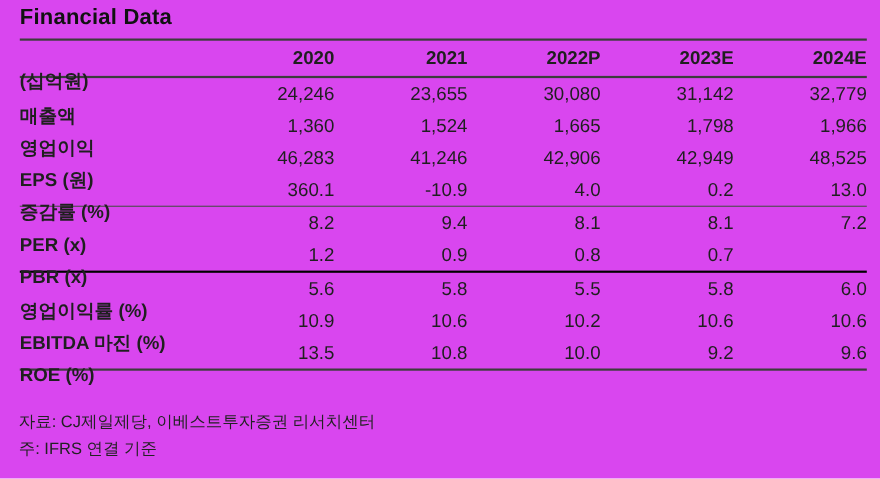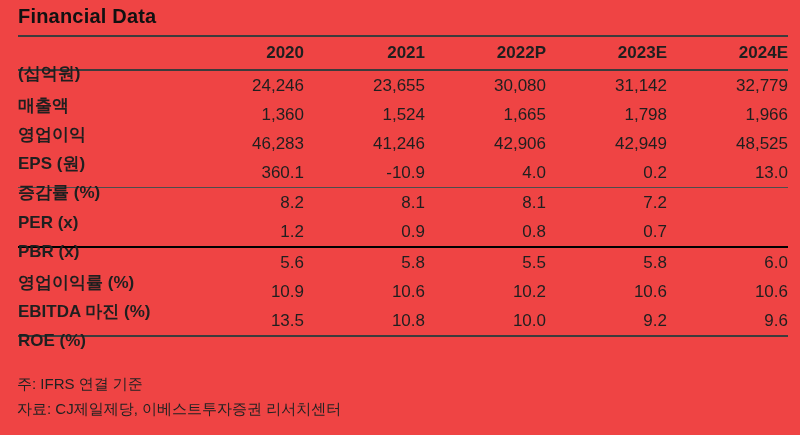--- a/index.html
+++ b/index.html
@@ -1,20 +1,20 @@
 <!DOCTYPE html>
 <html><head>
 <meta charset="utf-8">
 <style>
   * { margin:0; padding:0; box-sizing:border-box; }
   html,body { background:#ffffff; }
   .page {
     position:relative;
     width:800px; height:435px;
-    background:#ef4444;
+    background:#d946ef;
     font-family:"Liberation Sans","DejaVu Sans",sans-serif;
     color:#1f1f1f;
     overflow:hidden;
   }
   .title {
     position:absolute; left:18px; top:5px;
     font-size:20px; font-weight:bold; color:#111;
     letter-spacing:0.2px;
   }
   .fin-table {
@@ -82,20 +82,21 @@
         <div class="cell num">4.0</div>
         <div class="cell num">0.2</div>
         <div class="cell num">13.0</div>
       </div>
     </div>
 
     <div class="group-b">
       <div class="row">
         <div class="cell label">PER (x)</div>
         <div class="cell num">8.2</div>
+        <div class="cell num">9.4</div>
         <div class="cell num">8.1</div>
         <div class="cell num">8.1</div>
         <div class="cell num">7.2</div>
       </div>
       <div class="row">
         <div class="cell label">PBR (x)</div>
         <div class="cell num">1.2</div>
         <div class="cell num">0.9</div>
         <div class="cell num">0.8</div>
         <div class="cell num">0.7</div>
@@ -125,17 +126,17 @@
         <div class="cell num">10.8</div>
         <div class="cell num">10.0</div>
         <div class="cell num">9.2</div>
         <div class="cell num">9.6</div>
       </div>
     </div>
 
   </div>
 
   <div class="footnotes">
+    <div>자료: CJ제일제당, 이베스트투자증권 리서치센터</div>
     <div>주: IFRS 연결 기준</div>
-    <div>자료: CJ제일제당, 이베스트투자증권 리서치센터</div>
   </div>
 
 </div>
 
 </body></html>

